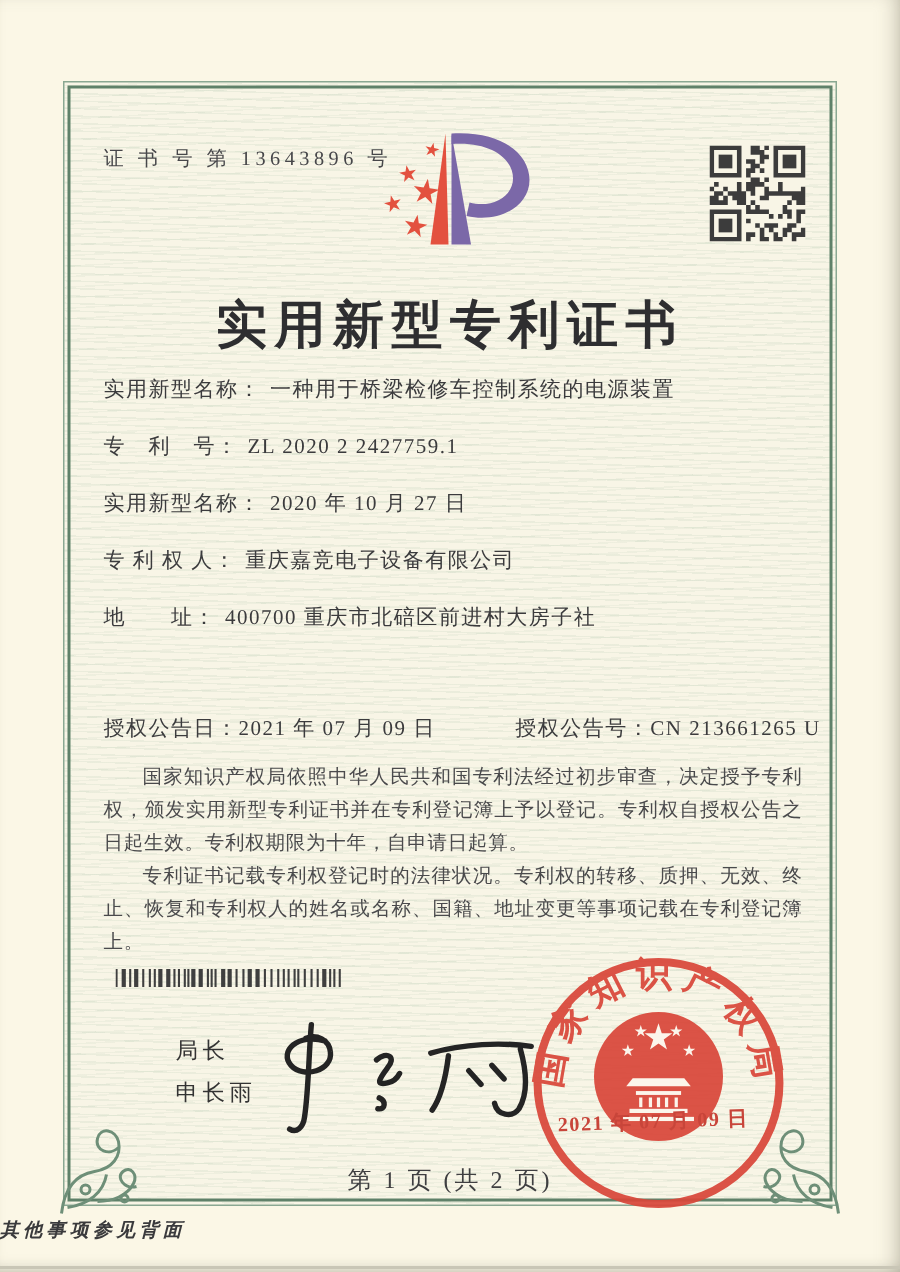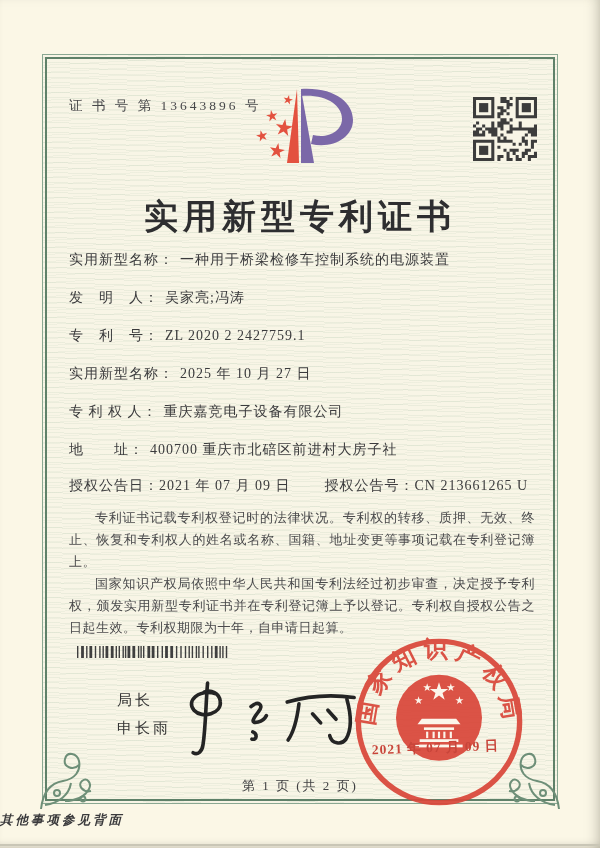--- a/index.html
+++ b/index.html
@@ -31,35 +31,35 @@
   .qr{position:absolute;right:20px;top:42px;width:64px;height:64px;}
   .title{
     position:absolute;left:0;right:0;top:128px;text-align:center;
     font-size:34px;font-weight:600;letter-spacing:5px;color:#2e2e30;margin:11px;
   }
   .fields{position:absolute;left:26px;right:22px;top:196px;}
   .field-row{height:38px;font-size:14px;letter-spacing:1px;white-space:nowrap;}
   .field-row .lbl{color:#3b3b3d;}
   .field-row .val{color:#3b3b3d;padding-left:6px;}
   .grant-row{position:absolute;left:26px;top:422px;font-size:14px;letter-spacing:1px;white-space:nowrap;}
-  .grant-row .pair2{margin-left:34px;}
+  .grant-row .pair2{margin-left:53px;}
   .paras{position:absolute;left:26px;right:22px;top:452px;font-size:13px;line-height:22px;
     color:#4a4a4c;text-align:justify;}
   .paras p{margin:0;text-indent:2em;letter-spacing:.5px;}
   .barcode{position:absolute;left:34px;top:591px;width:152px;height:12px;}
   .signer{position:absolute;left:46px;top:636px;font-size:15px;letter-spacing:3px;color:#333;
     font-family:"Liberation Sans","DejaVu Sans",sans-serif;margin-left:28px;}
   .signer div{margin-bottom:9px;}
   .signature{position:absolute;left:132px;top:612px;width:190px;height:100px;}
   .seal{position:absolute;left:310px;top:581px;width:172px;height:172px;opacity:.93;}
   .seal-date{
     position:absolute;left:300px;top:684px;width:185px;text-align:center;
     color:#c8453a;font-size:13.5px;letter-spacing:1px;transform:rotate(-2deg);font-weight:600;
   }
-  .page-num{position:absolute;left:0;right:0;top:722px;text-align:center;font-size:13px;letter-spacing:2px;color:#3f3f41;}
+  .page-num{position:absolute;left:0;right:0;top:722px;text-align:center;font-size:16px;letter-spacing:2px;color:#3f3f41;}
   .flourish{position:absolute;width:74px;height:74px;}
   .flourish.bl{left:-8px;bottom:-10px;}
   .flourish.br{right:-8px;bottom:-10px;transform:scaleX(-1);}
   .back-note{
     position:absolute;left:0;right:0;top:812px;text-align:left;
     font-size:12.5px;letter-spacing:3px;color:#3a3a3c;font-weight:600;font-style:italic;
   }
   .bottom-edge{position:absolute;left:0;right:0;bottom:2px;height:2px;background:#c9c6b6;}
 </style>
 </head>
@@ -100,43 +100,40 @@
         </g>
     </svg>
 
     <h1 class="title">实用新型专利证书</h1>
 
     <div class="fields">
       <div class="field-row">
         <span class="lbl">实用新型名称：</span><span class="val">一种用于桥梁检修车控制系统的电源装置</span>
       </div>
       <div class="field-row">
-        <span class="lbl">发　明　人：</span><span class="val">吴家亮;冯涛</span>
-      </div>
-      <div class="field-row">
         <span class="lbl">专　利　号：</span><span class="val">ZL 2020 2 2427759.1</span>
       </div>
       <div class="field-row">
-        <span class="lbl">实用新型名称：</span><span class="val">2025 年 10 月 27 日</span>
+        <span class="lbl">实用新型名称：</span><span class="val">2020 年 10 月 27 日</span>
       </div>
       <div class="field-row">
         <span class="lbl">专 利 权 人：</span><span class="val">重庆嘉竞电子设备有限公司</span>
       </div>
       <div class="field-row">
         <span class="lbl">地　　址：</span><span class="val">400700 重庆市北碚区前进村大房子社</span>
       </div>
     </div>
 
     <div class="grant-row">
       <span>授权公告日：</span><span class="val">2021 年 07 月 09 日</span><span class="pair2">授权公告号：</span><span class="val">CN 213661265 U</span>
     </div>
 
     <div class="paras">
+      <p>国家知识产权局依照中华人民共和国专利法经过初步审查，决定授予专利权，颁发实用新型专利证书并在专利登记簿上予以登记。专利权自授权公告之日起生效。专利权期限为十年，自申请日起算。</p>
       <p>专利证书记载专利权登记时的法律状况。专利权的转移、质押、无效、终止、恢复和专利权人的姓名或名称、国籍、地址变更等事项记载在专利登记簿上。</p>
-      <p>国家知识产权局依照中华人民共和国专利法经过初步审查，决定授予专利权，颁发实用新型专利证书并在专利登记簿上予以登记。专利权自授权公告之日起生效。专利权期限为十年，自申请日起算。</p>
     </div>
 
     <svg class="barcode" viewBox="0 0 152 12" preserveAspectRatio="none">
       <g id="barcode-bars">
           <path d="M0.0 0h1.4v12h-1.4zM4.1 0h2.8v12h-2.8zM9.1 0h1.4v12h-1.4zM12.4 0h2.8v12h-2.8zM17.8 0h1.4v12h-1.4zM22.2 0h1.4v12h-1.4zM25.5 0h1.4v12h-1.4zM28.5 0h2.8v12h-2.8zM33.8 0h2.8v12h-2.8zM38.6 0h1.4v12h-1.4zM41.6 0h1.4v12h-1.4zM45.5 0h1.4v12h-1.4zM47.9 0h1.4v12h-1.4zM50.5 0h2.8v12h-2.8zM55.4 0h2.8v12h-2.8zM60.9 0h1.4v12h-1.4zM63.4 0h1.4v12h-1.4zM66.0 0h1.4v12h-1.4zM70.4 0h2.8v12h-2.8zM74.7 0h2.8v12h-2.8zM80.0 0h1.4v12h-1.4zM84.6 0h1.4v12h-1.4zM88.1 0h2.8v12h-2.8zM93.3 0h2.8v12h-2.8zM98.9 0h1.4v12h-1.4zM103.3 0h1.4v12h-1.4zM107.8 0h1.4v12h-1.4zM111.5 0h1.4v12h-1.4zM114.7 0h1.4v12h-1.4zM118.7 0h1.4v12h-1.4zM121.2 0h1.4v12h-1.4zM125.5 0h1.4v12h-1.4zM130.0 0h1.4v12h-1.4zM134.1 0h1.4v12h-1.4zM137.8 0h2.8v12h-2.8zM142.4 0h1.4v12h-1.4zM145.2 0h1.4v12h-1.4zM148.8 0h1.4v12h-1.4z" fill="#3f3f3f"></path>
         </g>
     </svg>
 
     <div class="signer">
       <div>局长</div>

